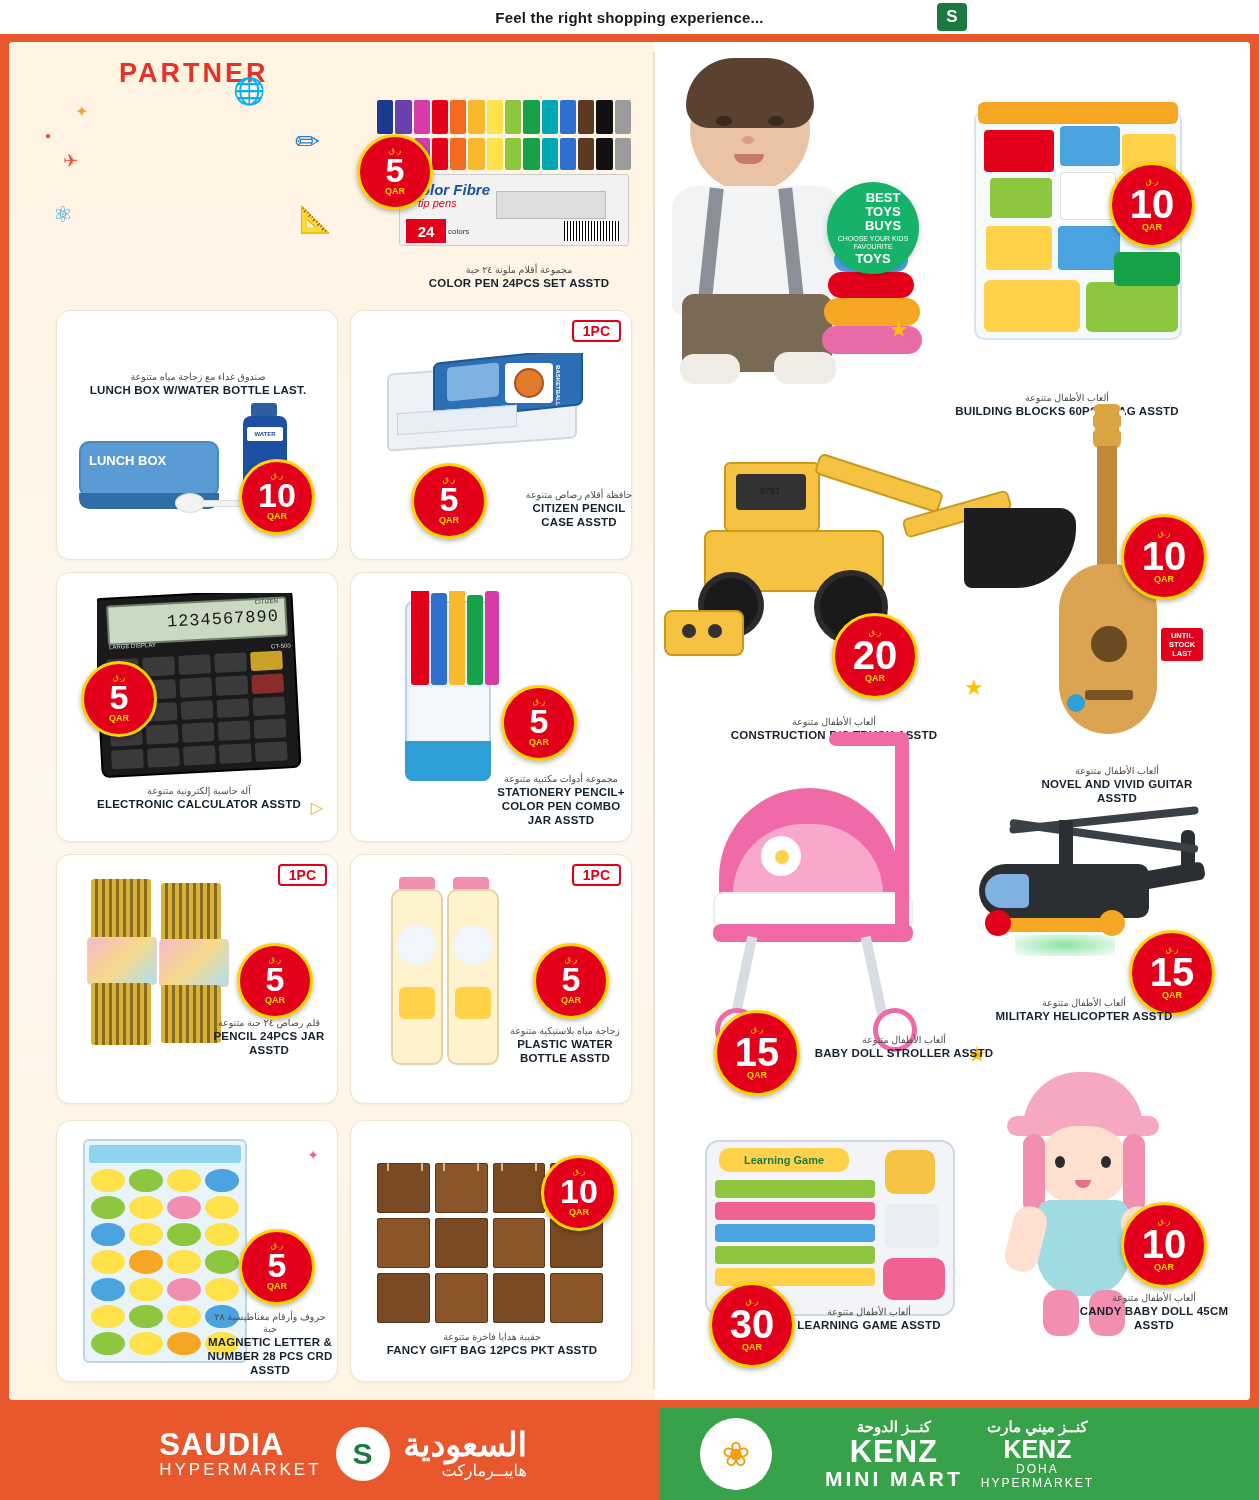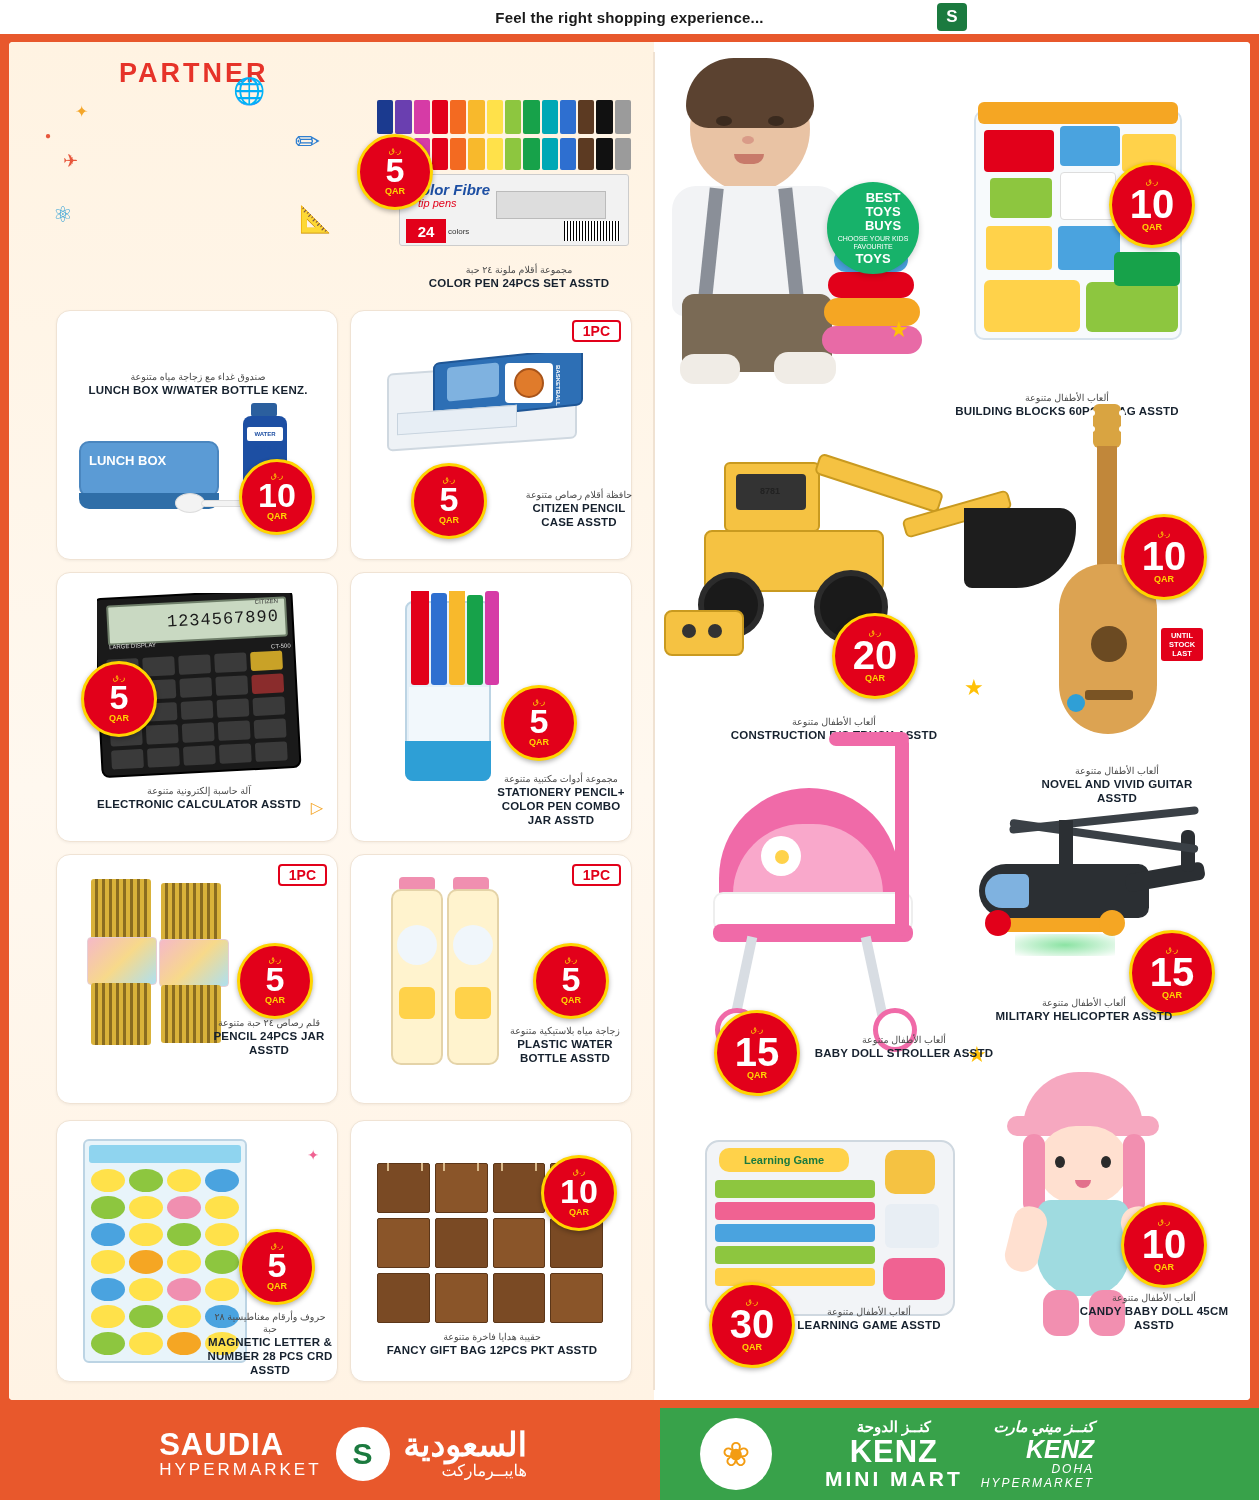--- a/index.html
+++ b/index.html
@@ -145,21 +145,21 @@
   .saudia-ar .s2 { font-size: 16px; line-height: 18px; letter-spacing: 2px; }
   .logo-circle {
     width: 54px; height: 54px; border-radius: 50%; background: #ffffff;
     display: flex; align-items: center; justify-content: center;
     color: #1b7a3f; font-size: 30px; font-weight: bold;
   }
   .kenz-1 { text-align: center; }
   .kenz-1 .k1 { font-size: 15px; font-weight: bold; letter-spacing: 1px; }
   .kenz-1 .k2 { font-size: 31px; font-weight: bold; letter-spacing: 1px; line-height: 32px; }
   .kenz-1 .k3 { font-size: 21px; font-weight: bold; letter-spacing: 3px; line-height: 22px; }
-  .kenz-2 { text-align: right; font-style: italic; }
+  .kenz-2 { text-align: center; }
   .kenz-2 .k1 { font-size: 15px; font-weight: bold; }
   .kenz-2 .k2 { font-size: 25px; font-weight: bold; line-height: 26px; }
   .kenz-2 .k3 { font-size: 12px; letter-spacing: 2px; line-height: 14px; }
   .mid-logo {
     position: absolute; left: 700px; top: 1418px; width: 72px; height: 72px;
     background: #ffffff; border-radius: 50%;
     display: flex; align-items: center; justify-content: center;
   }
   .mid-logo .leaf { font-size: 34px; color: #f39c12; }
 </style>
@@ -238,21 +238,21 @@
         <div class="cur">QAR</div>
       </div>
       <div style="position:absolute;left:400px;top:222px;width:220px;">
         <div class="prod-ar">مجموعة أقلام ملونة ٢٤ حبة</div>
         <div class="prod-name"><span>COLOR PEN 24PCS SET ASSTD</span></div>
       </div>
 
       <div class="card" style="left:47px;top:268px;width:282px;height:250px;">
         <div style="position:absolute;left:14px;top:60px;width:254px;">
           <div class="prod-ar">صندوق غداء مع زجاجة مياه متنوعة</div>
-          <div class="prod-name"><span>LUNCH BOX W/WATER BOTTLE KENZ.</span></div>
+          <div class="prod-name"><span>LUNCH BOX W/WATER BOTTLE LAST.</span></div>
         </div>
         <div class="art" style="left:16px;top:112px;width:170px;height:110px;">
           <div style="position:absolute;left:6px;top:18px;width:140px;height:56px;background:#5b9bd5;border-radius:10px;border:2px solid #4a86bf;"></div>
           <div style="position:absolute;left:16px;top:30px;font-size:13px;font-weight:bold;color:#ffffff;">LUNCH BOX</div>
           <div style="position:absolute;left:6px;top:70px;width:140px;height:16px;background:#2f6ea8;border-radius:0 0 10px 10px;"></div>
         </div>
         <div class="art" style="left:176px;top:92px;width:64px;height:120px;">
           <div style="position:absolute;left:18px;top:0;width:26px;height:14px;background:#2b5f9e;border-radius:3px;"></div>
           <div style="position:absolute;left:10px;top:13px;width:44px;height:100px;background:#1d4fa3;border-radius:8px;"></div>
           <div style="position:absolute;left:14px;top:24px;width:36px;height:14px;background:#ffffff;border-radius:2px;font-size:6px;color:#1d4fa3;text-align:center;line-height:14px;font-weight:bold;">WATER BOTTLE</div>

